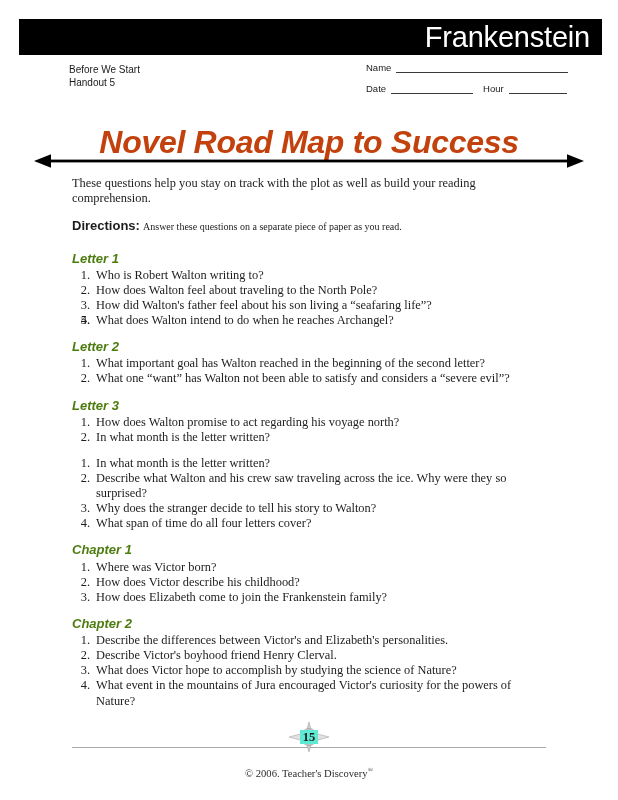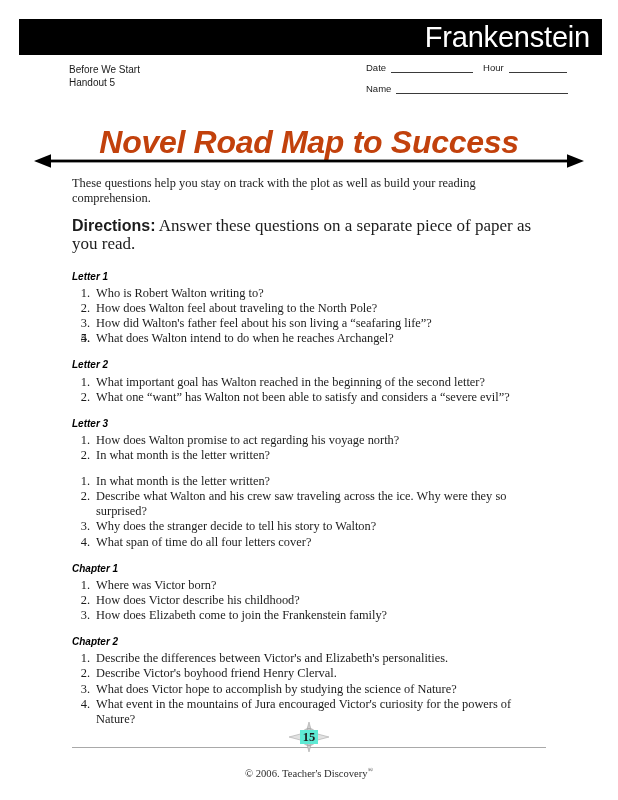--- a/index.html
+++ b/index.html
@@ -133,37 +133,37 @@
     margin: 0 0 12px 0;
     text-align: left;
   }
 
   .directions {
     margin: 0 0 16px 0;
   }
   .directions .dir-label {
     font-family: "Liberation Sans", sans-serif;
     font-weight: bold;
-    font-size: 16px;
+    font-size: 13px;
   }
   .directions .dir-text {
     font-family: "Liberation Serif", serif;
-    font-size: 17px;
+    font-size: 10px;
   }
 
   .section { margin-bottom: 11px; }
   .section:last-child { margin-bottom: 8px; }
 
   .section-heading {
     font-family: "Liberation Sans", sans-serif;
     font-style: italic;
     font-weight: bold;
-    font-size: 10px;
+    font-size: 13px;
     margin-bottom: 2px;
-    color: #000000;
+    color: #4d7c0f;
   }
 
   ol.qlist {
     list-style: none;
     margin: 0;
     padding: 0;
   }
   ol.qlist li {
     position: relative;
     padding-left: 24px;
@@ -240,28 +240,28 @@
 
   <div class="meta-row">
 
     <div class="handout-info">
       <div>Before We Start</div>
       <div>Handout 5</div>
     </div>
 
     <div class="name-block">
       <div class="fieldline">
+        <span class="lbl">Name</span>
+        <span class="rule rule-name"></span>
+      </div>
+      <div class="fieldline">
         <span class="lbl">Date</span>
         <span class="rule rule-date"></span>
         <span class="gap-lbl">Hour</span>
         <span class="rule rule-hour"></span>
-      </div>
-      <div class="fieldline">
-        <span class="lbl">Name</span>
-        <span class="rule rule-name"></span>
       </div>
     </div>
 
   </div>
 
   <div class="doc-title">Novel Road Map to Success</div>
 
   <div class="arrow-rule">
     <svg width="550" height="18" viewBox="0 0 550 18" xmlns="http://www.w3.org/2000/svg">
       <polygon points="0,9 17,2.2 17,15.8" fill="#000000"></polygon>

